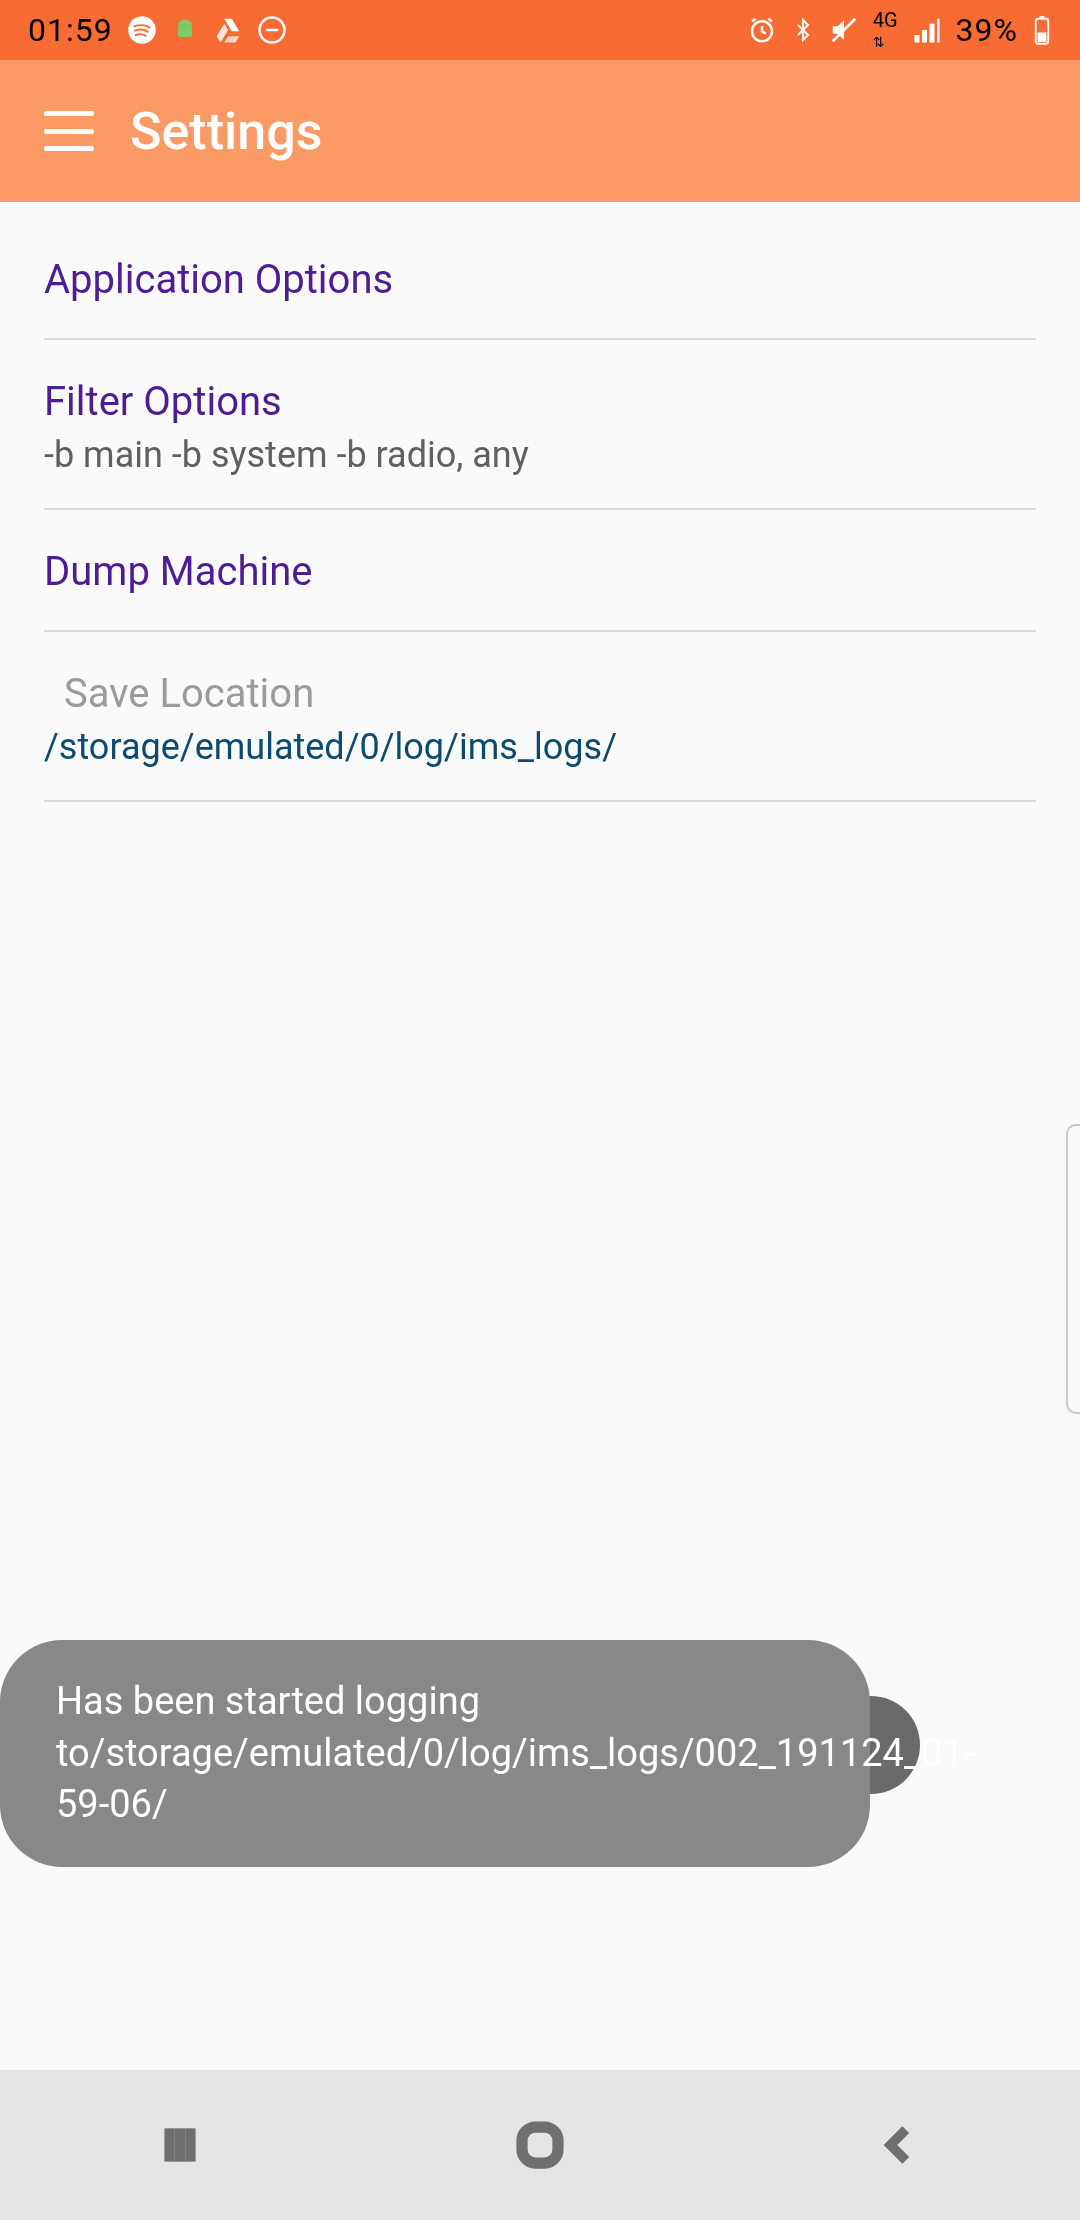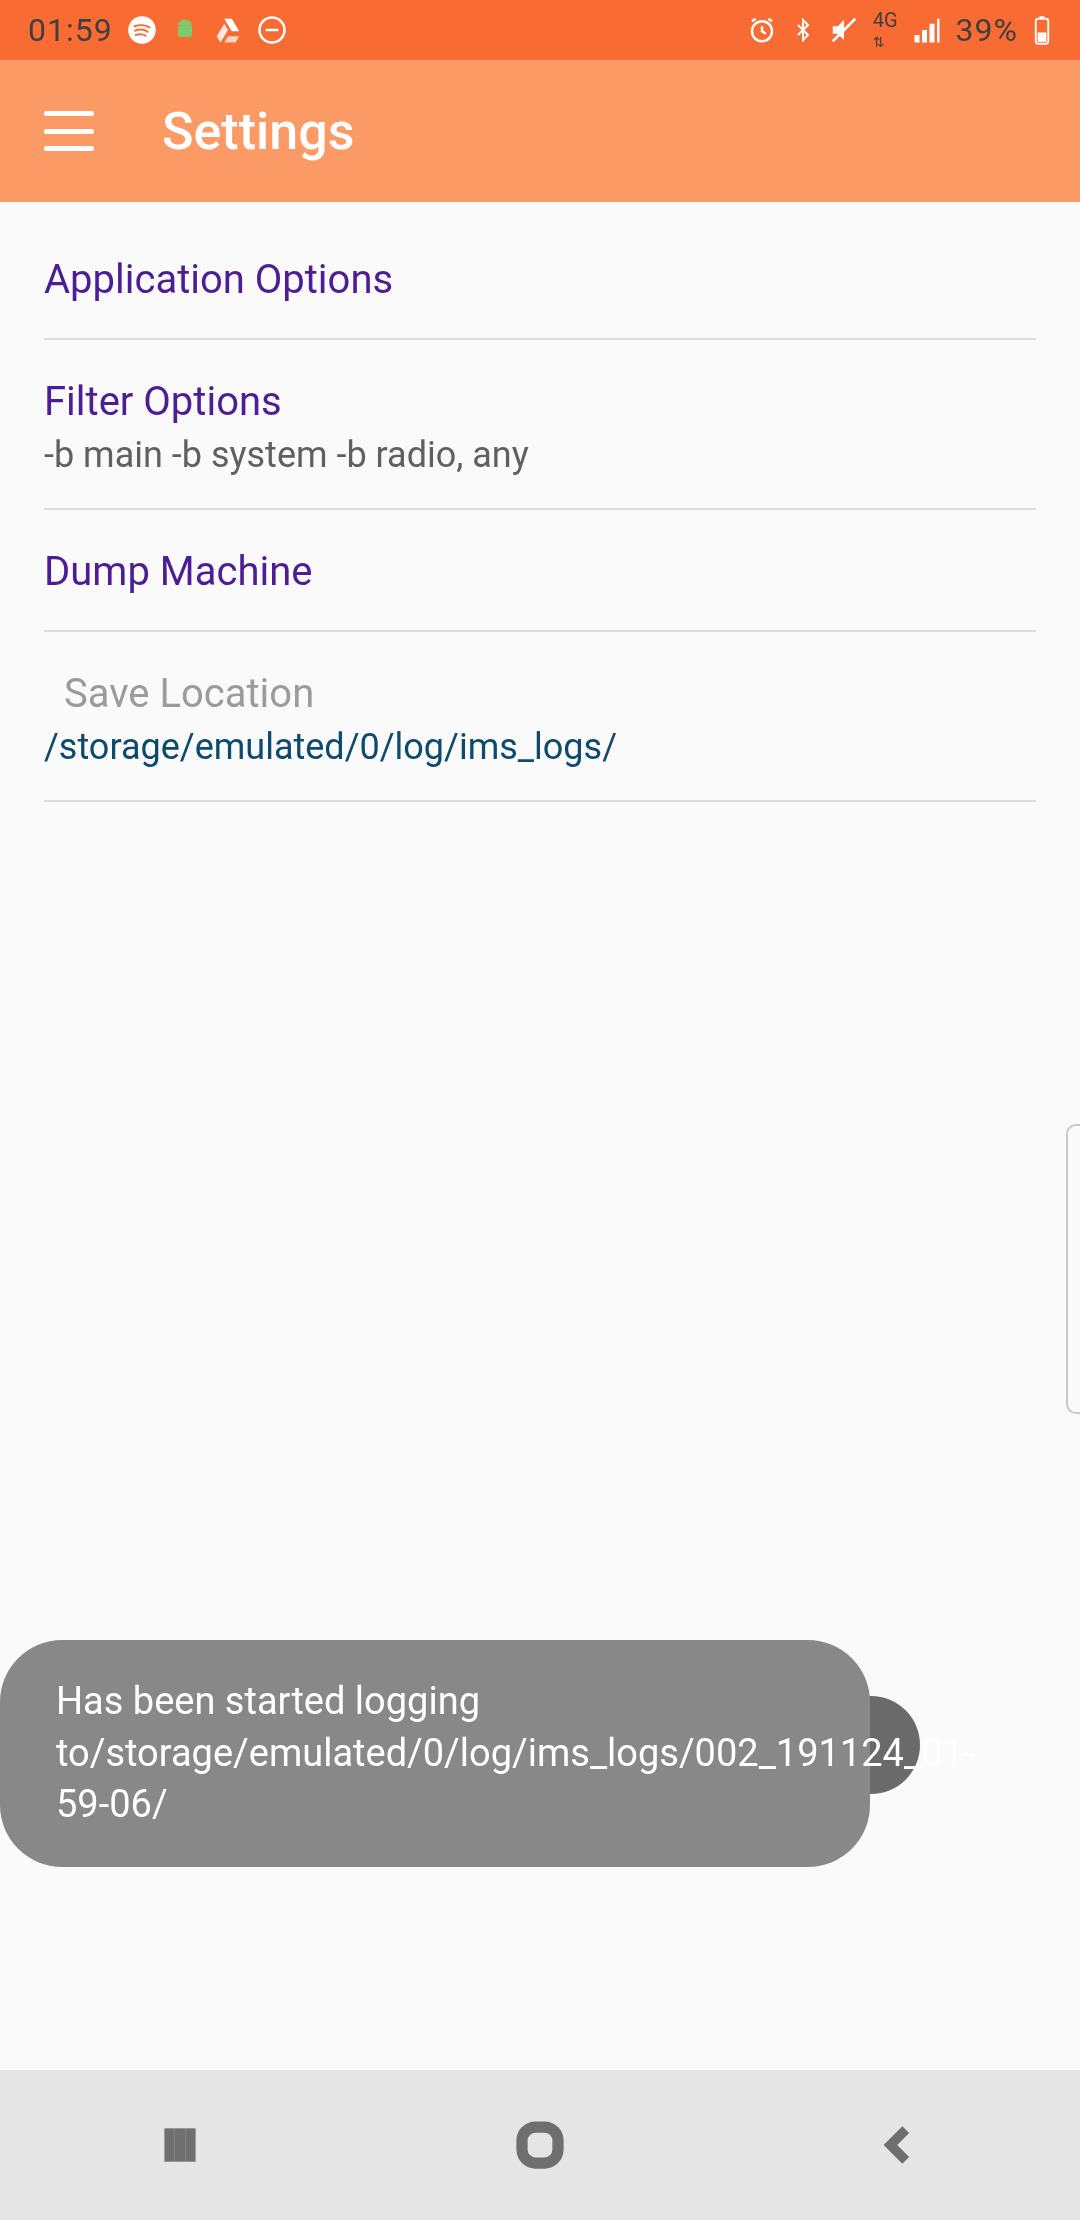--- a/index.html
+++ b/index.html
@@ -1,28 +1,28 @@
 <!DOCTYPE html>
 <html><head>
 <meta charset="utf-8">
 <style>
   * { box-sizing: border-box; margin: 0; padding: 0; }
   html, body { width: 1080px; height: 2220px; font-family: Roboto, Arial, sans-serif; background: #fafafa; overflow: hidden; }
   .statusbar {
     height: 60px; width: 100%; background: #f86b33;
     display: flex; align-items: center; justify-content: space-between;
-    padding: 0 28px; color: #404040; font-size: 30px; font-weight: 400;
+    padding: 0 28px; color: #000000; font-size: 30px; font-weight: 400;
   }
   .statusbar-left, .statusbar-right { display:flex; align-items:center; gap:14px; }
   .statusbar svg { display:block; }
   .sb-text { font-size: 32px; letter-spacing:1px; }
 
   .appbar {
     height: 142px; width: 100%; background: #fc9a66;
-    display: flex; align-items: center; padding: 0 44px; gap: 68px;
+    display: flex; align-items: center; padding: 0 44px; gap: 36px;
   }
   .hamburger { width: 50px; height: 40px; display:flex; flex-direction:column; justify-content:space-between; }
   .hamburger span { height:5px; width:100%; background:#fff; border-radius:2px; }
   .appbar-title { color:#fff; font-size: 52px; font-weight:500; }
 
   .settings-list { padding: 0 44px; }
   .settings-item { padding: 36px 0 32px 0; border-bottom: 2px solid #dcdcdc; }
   .settings-item:first-child { padding-top: 52px; }
   .item-title { font-size: 40px; color:#4c1d95; line-height:1.3; }
   .item-sub { font-size: 36px; color:#616061; margin-top: 6px; }

